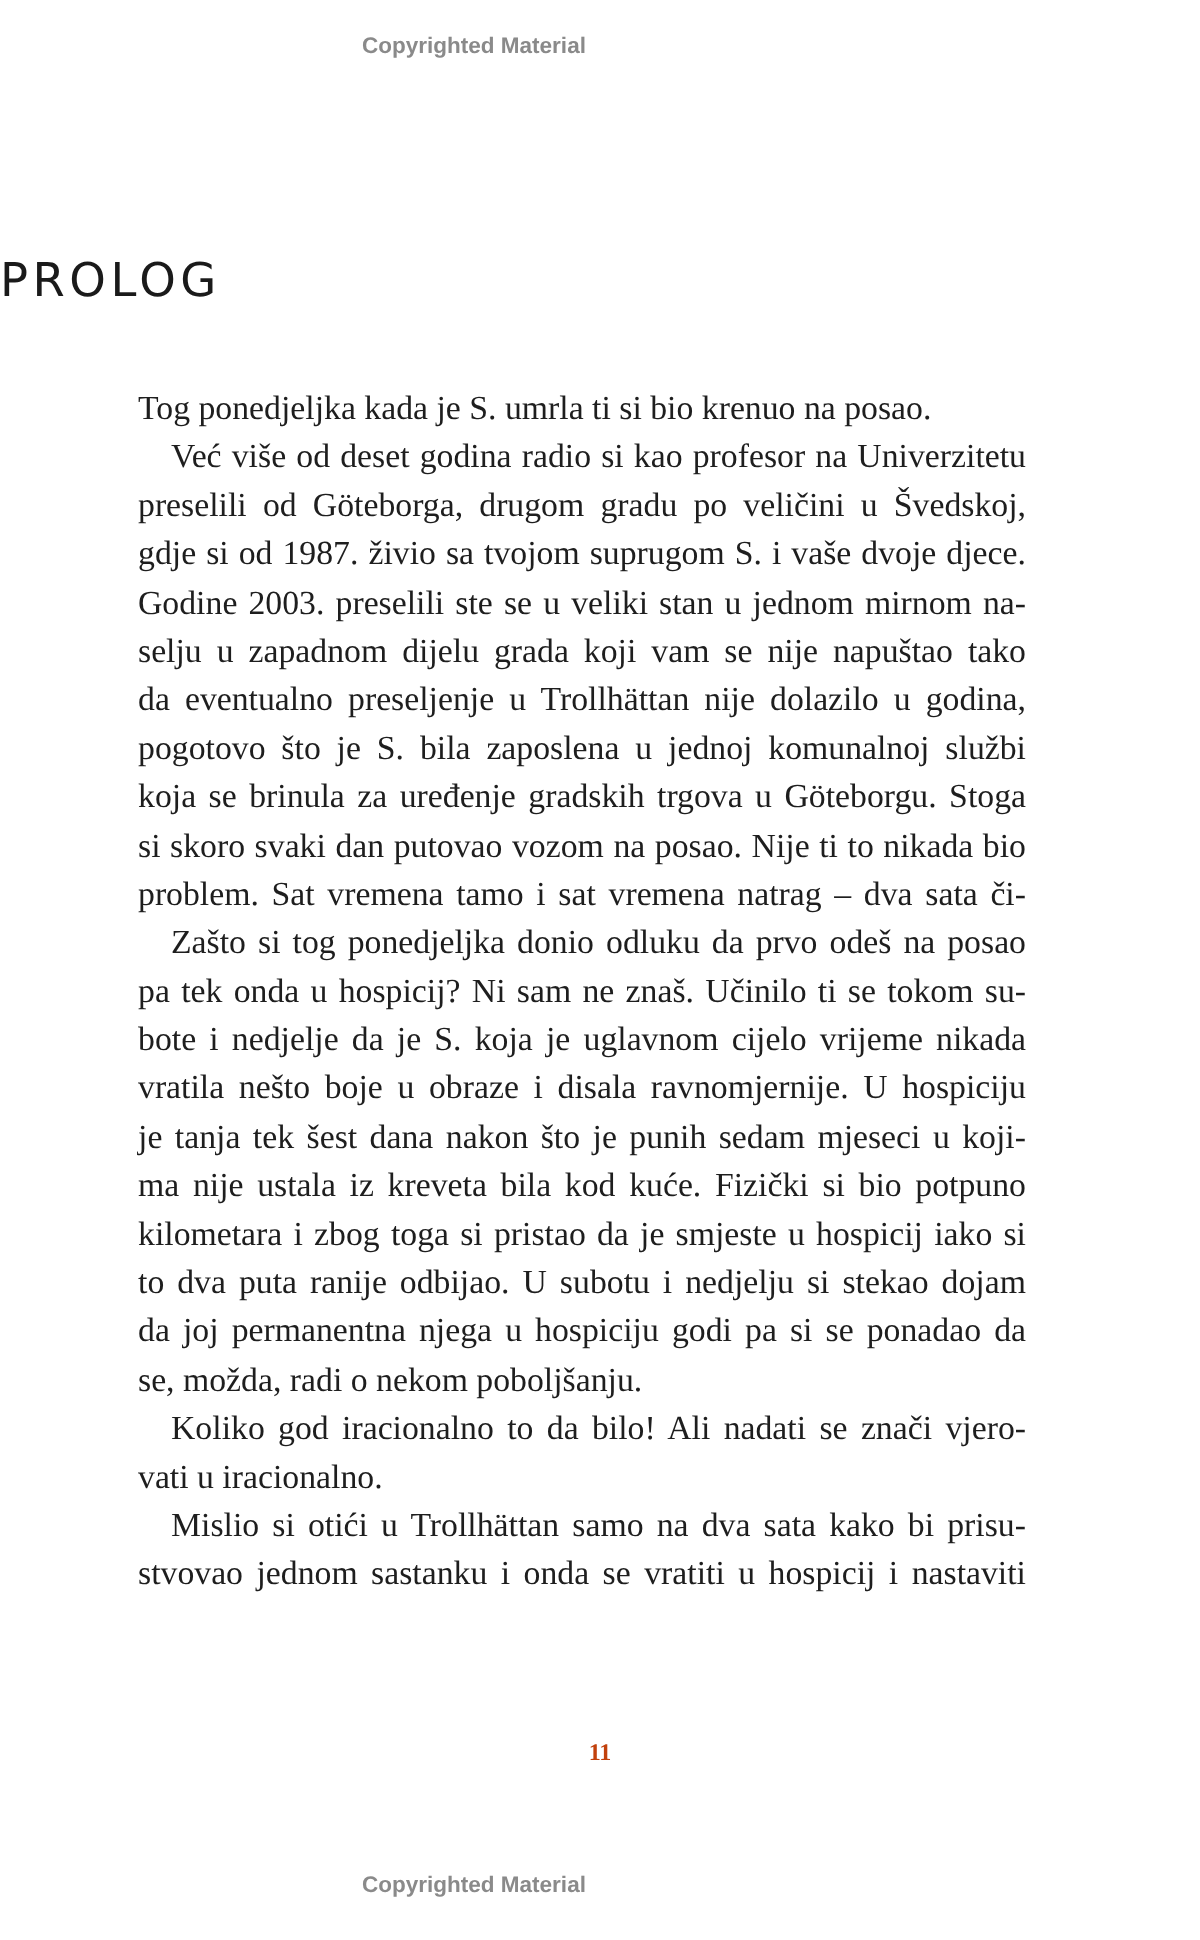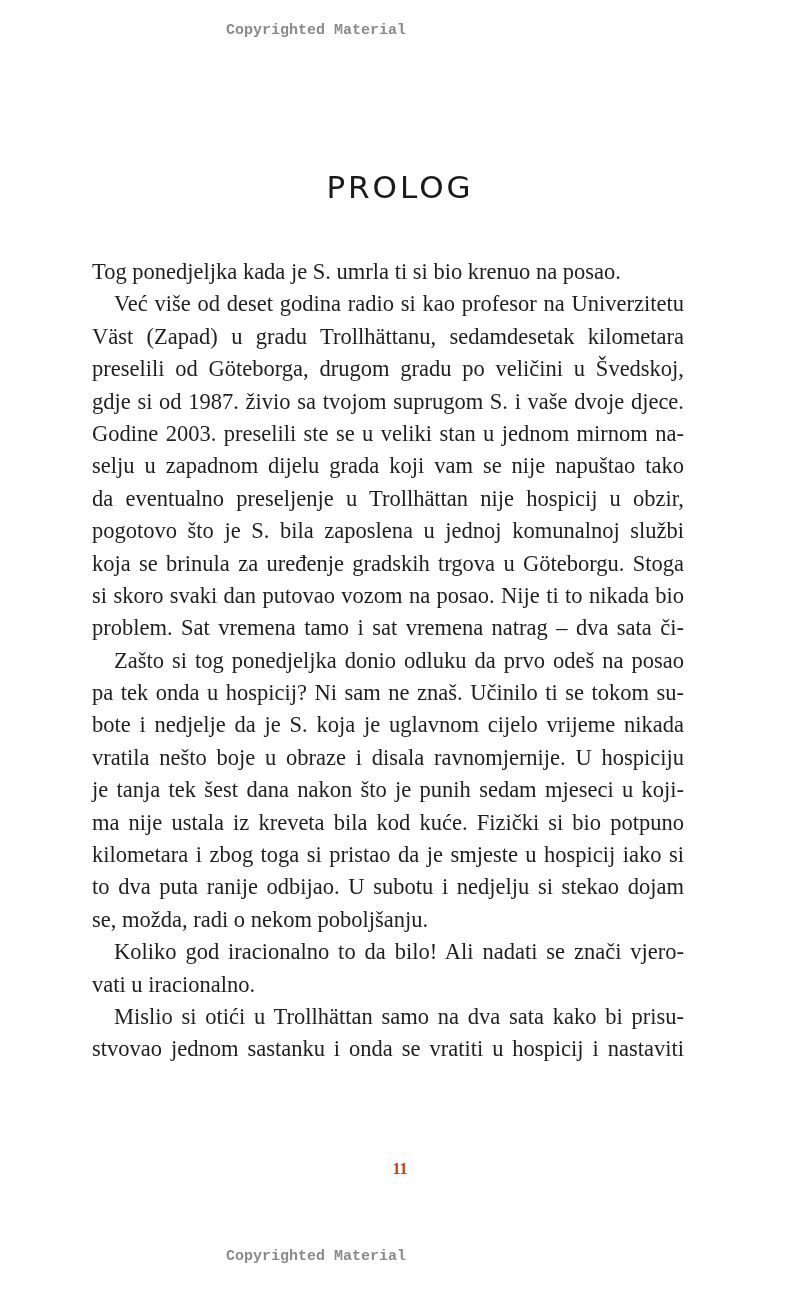--- a/index.html
+++ b/index.html
@@ -12,35 +12,35 @@
       height: 1293px;
       position: relative;
       overflow: hidden;
       color: #1a1a1a;
     }
     .watermark {
       position: absolute;
       left: 0;
       width: 632px;
       text-align: center;
-      font-family: Liberation Mono, monospace;
+      font-family: Liberation Sans, sans-serif;
       font-weight: bold;
       font-size: 15px;
       color: #8a8a8a;
       letter-spacing: 0;
     }
     .watermark.top { top: 22px; }
     .watermark.bottom { top: 1248px; }
 
     .chapter-title {
       position: absolute;
       top: 148px;
       left: 0;
       width: 800px;
-      text-align: center;
+      text-align: left;
       font-family: "DejaVu Sans", sans-serif;
       font-size: 31px;
       letter-spacing: 3px;
       color: #1a1a1a;
       font-weight: normal;
     }
 
     .body-text {
       position: absolute;
       top: 256px;
@@ -76,38 +76,38 @@
 </head>
 <body>
 
 <div class="watermark top">Copyrighted Material</div>
 
 <h1 class="chapter-title">PROLOG</h1>
 
 <div class="body-text">
   <div class="line last">Tog ponedjeljka kada je S. umrla ti si bio krenuo na posao.</div>
   <div class="line indent">Već više od deset godina radio si kao profesor na Univerzitetu</div>
-  <div class="line">Väst (Zapad) u gradu Trollhättanu, sedamdesetak kilometara</div>
   <div class="line">preselili od Göteborga, drugom gradu po veličini u Švedskoj,</div>
   <div class="line">gdje si od 1987. živio sa tvojom suprugom S. i vaše dvoje djece.</div>
   <div class="line">Godine 2003. preselili ste se u veliki stan u jednom mirnom na-</div>
   <div class="line">selju u zapadnom dijelu grada koji vam se nije napuštao tako</div>
-  <div class="line">da eventualno preseljenje u Trollhättan nije hospicij u obzir,</div>
+  <div class="line">da eventualno preseljenje u Trollhättan nije dolazilo u godina,</div>
   <div class="line">pogotovo što je S. bila zaposlena u jednoj komunalnoj službi</div>
   <div class="line">koja se brinula za uređenje gradskih trgova u Göteborgu. Stoga</div>
   <div class="line">si skoro svaki dan putovao vozom na posao. Nije ti to nikada bio</div>
   <div class="line">problem. Sat vremena tamo i sat vremena natrag – dva sata či-</div>
   <div class="line indent">Zašto si tog ponedjeljka donio odluku da prvo odeš na posao</div>
   <div class="line">pa tek onda u hospicij? Ni sam ne znaš. Učinilo ti se tokom su-</div>
   <div class="line">bote i nedjelje da je S. koja je uglavnom cijelo vrijeme nikada</div>
   <div class="line">vratila nešto boje u obraze i disala ravnomjernije. U hospiciju</div>
   <div class="line">je tanja tek šest dana nakon što je punih sedam mjeseci u koji-</div>
   <div class="line">ma nije ustala iz kreveta bila kod kuće. Fizički si bio potpuno</div>
   <div class="line">kilometara i zbog toga si pristao da je smjeste u hospicij iako si</div>
   <div class="line">to dva puta ranije odbijao. U subotu i nedjelju si stekao dojam</div>
+  <div class="line">da joj permanentna njega u hospiciju godi pa si se ponadao da</div>
   <div class="line last">se, možda, radi o nekom poboljšanju.</div>
   <div class="line indent">Koliko god iracionalno to da bilo! Ali nadati se znači vjero-</div>
   <div class="line last">vati u iracionalno.</div>
   <div class="line indent">Mislio si otići u Trollhättan samo na dva sata kako bi prisu-</div>
   <div class="line">stvovao jednom sastanku i onda se vratiti u hospicij i nastaviti</div>
 </div>
 
 <div class="page-number">11</div>
 
 <div class="watermark bottom">Copyrighted Material</div>

